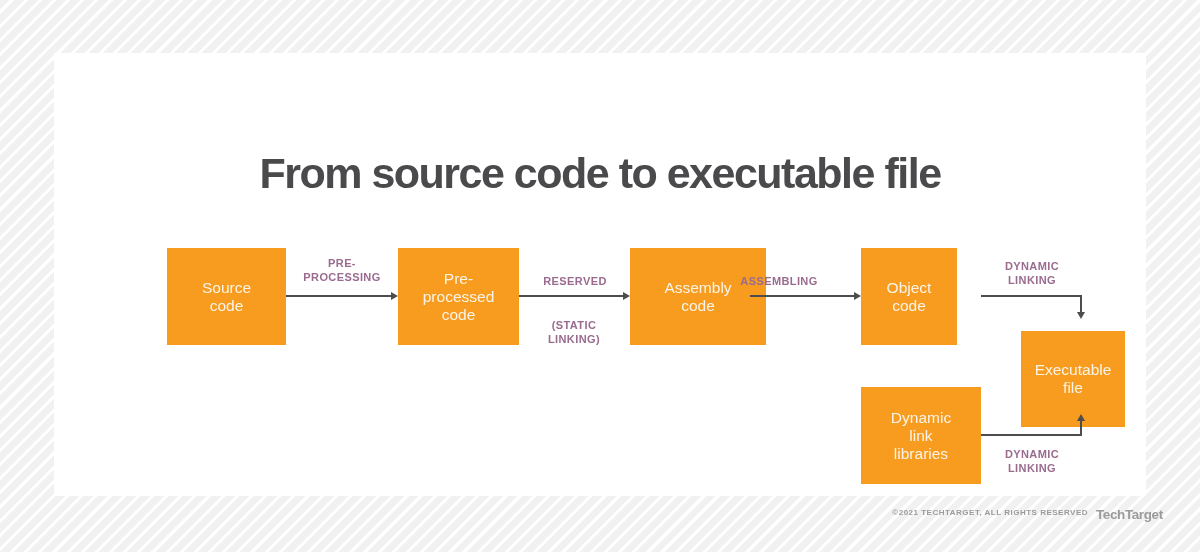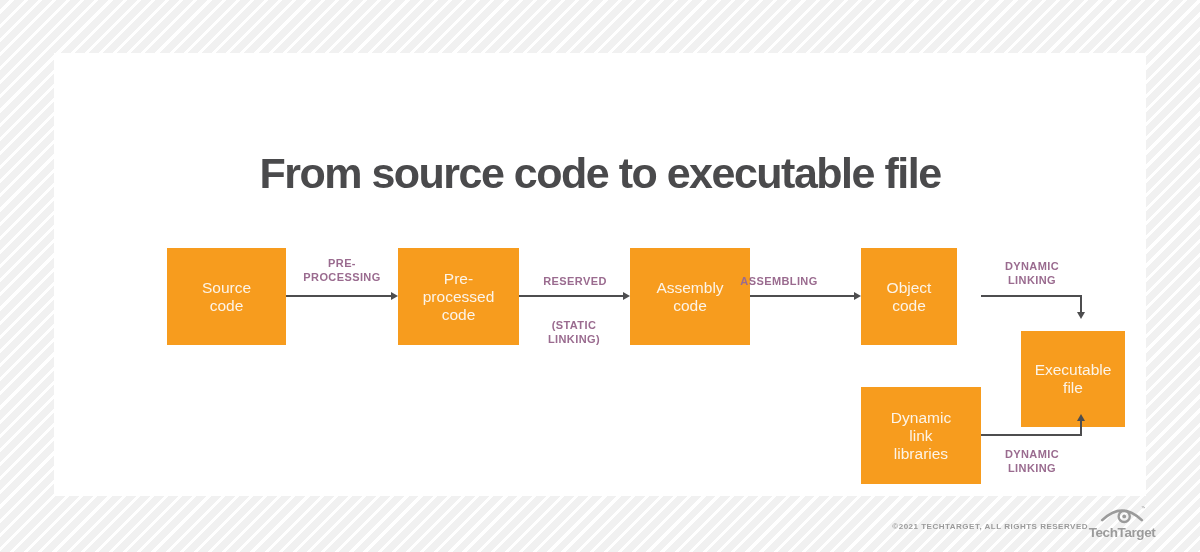--- a/index.html
+++ b/index.html
@@ -41,21 +41,21 @@
     display: flex;
     align-items: center;
     justify-content: center;
     text-align: center;
     font-size: 15.5px;
     line-height: 18px;
     white-space: pre-line;
   }
   .n-source       { left: 113px; top: 195px; width: 119px; height: 97px; }
   .n-preprocessed { left: 344px; top: 195px; width: 121px; height: 97px; }
-  .n-assembly     { left: 576px; top: 195px; width: 120px; height: 97px; }
+  .n-assembly     { left: 576px; top: 195px; width: 136px; height: 97px; }
   .n-object       { left: 807px; top: 195px; width: 96px; height: 97px; }
   .n-executable   { left: 967px; top: 278px; width: 104px; height: 96px; }
   .n-dll          { left: 807px; top: 334px; width: 120px; height: 97px; }
 
   .flow-label {
     position: absolute;
     transform: translateX(-50%);
     text-align: center;
     font-size: 11px;
     font-weight: bold;
@@ -108,21 +108,21 @@
   .copyright {
     font-size: 8px;
     font-weight: bold;
     letter-spacing: 0.5px;
     color: var(--footer-gray, #9b9b9b);
     padding-bottom: 9px;
     white-space: nowrap;
   }
   .brand {
     display: flex;
-    flex-direction: column;
+    flex-direction: row;
     align-items: center;
     width: 52px;
   }
   .brand-text {
     font-size: 13.5px;
     font-weight: bold;
     letter-spacing: -0.4px;
     color: var(--footer-gray, #9b9b9b);
     line-height: 14px;
   }

